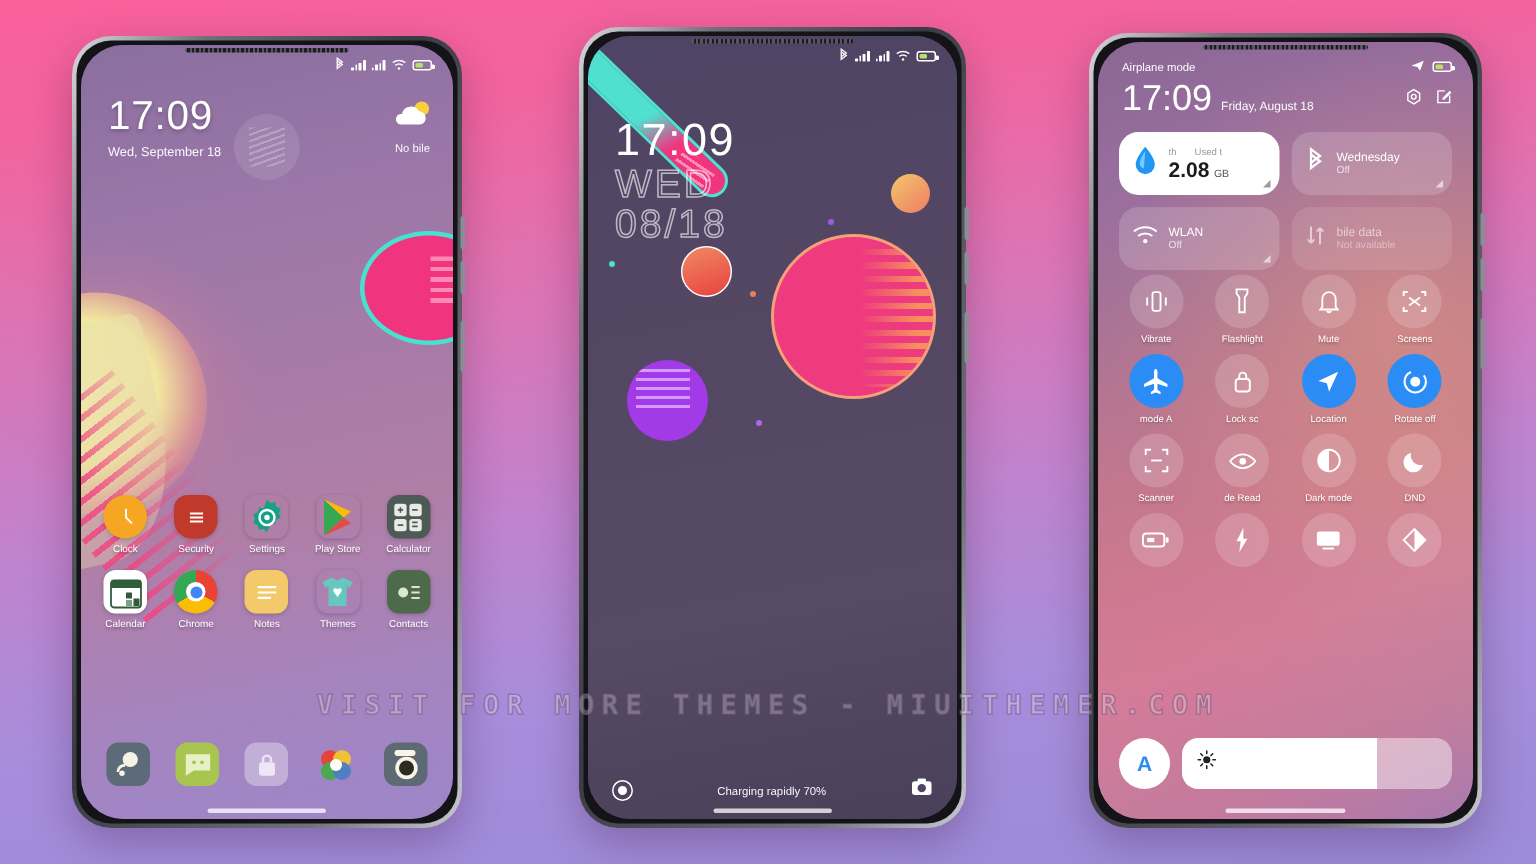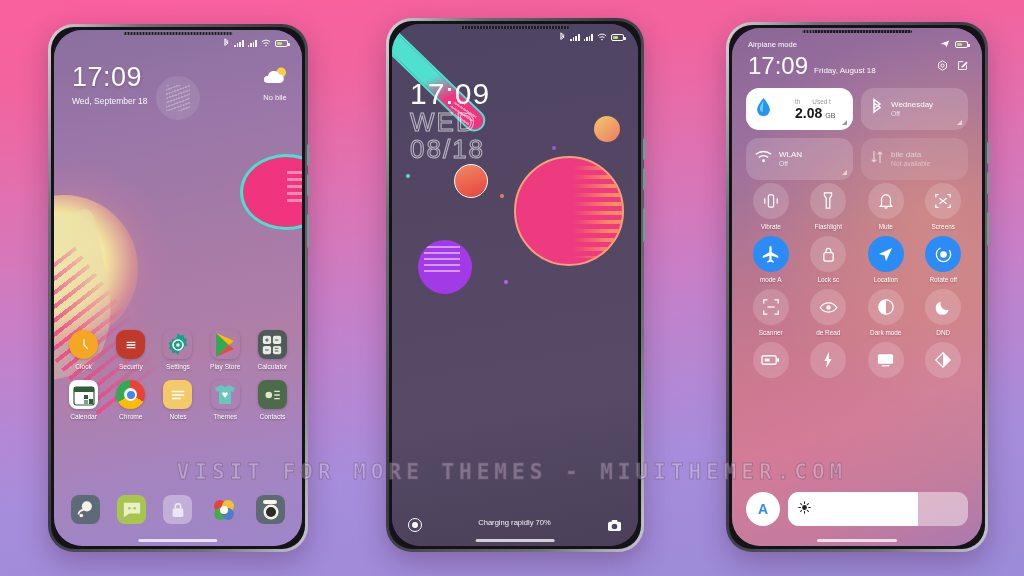--- a/index.html
+++ b/index.html
@@ -115,21 +115,21 @@
     background:linear-gradient(160deg,#f08a62,#e8413f);border:1.5px solid #fff;}
   .planet-purple{position:absolute;left:26px;top:216px;width:54px;height:54px;border-radius:50%;
     background:#a33ae8;overflow:hidden;}
   .planet-purple .tex{position:absolute;left:6px;top:6px;width:36px;height:26px;
     background:repeating-linear-gradient(180deg,rgba(220,170,255,.85) 0 2px,rgba(0,0,0,0) 2px 6px);}
   .dot{position:absolute;border-radius:50%;}
   .ls-clockwrap{position:absolute;left:18px;top:56px;color:#fff;}
   .ls-time{font-size:30px;font-weight:300;line-height:.95;letter-spacing:1px;}
   .ls-wd,.ls-md{font-size:26px;font-weight:300;line-height:1.05;letter-spacing:2px;
     color:transparent;-webkit-text-stroke:1px rgba(255,255,255,.62);}
-  .ls-bottom{position:absolute;left:0;right:0;bottom:10px;display:flex;
+  .ls-bottom{position:absolute;left:0;right:0;bottom:10px;display:flex;align-items:center;
     justify-content:space-between;padding:0 16px;color:#fff;}
   .ls-charge{font-size:7.6px;opacity:.95;}
   .circ-ico{width:14px;height:14px;border:1.3px solid #fff;border-radius:50%;display:flex;align-items:center;justify-content:center;}
   .circ-ico::after{content:"";width:6px;height:6px;border-radius:50%;background:#fff;}
 
   
   .cc-wall{position:absolute;inset:0;
     background:linear-gradient(160deg,#8a6796 0%,#9a6f9e 18%,#b4788f 42%,#c57f8c 58%,#cf8499 72%,#bf7f9e 88%,#a87ab0 100%);}
   .cc-wall::after{content:"";position:absolute;inset:0;
     background:radial-gradient(circle at 78% 36%,rgba(255,165,120,.35),rgba(0,0,0,0) 48%),
@@ -168,21 +168,21 @@
   .bright-row{position:absolute;left:14px;right:14px;bottom:20px;display:flex;align-items:center;gap:8px;z-index:14;}
   .auto-btn{width:34px;height:34px;border-radius:50%;background:#fff;display:flex;align-items:center;justify-content:center;
     color:#2b8cf5;font-size:14px;font-weight:600;}
   .slider{flex:1;height:34px;border-radius:11px;background:rgba(255,255,255,.45);position:relative;overflow:hidden;}
   .slider .fill{position:absolute;left:0;top:0;bottom:0;background:#fff;}
   .slider .sun{position:absolute;left:10px;top:50%;transform:translateY(-50%);}
 
   
   .watermark{
     position:absolute;left:0;right:0;top:460px;text-align:center;z-index:60;
-    font-size:21px;font-weight:700;letter-spacing:5px;
+    font-size:18px;font-weight:700;letter-spacing:5px;
     color:rgba(255,255,255,.26);
     -webkit-text-stroke:1px rgba(120,90,130,.55);
     font-family:"DejaVu Sans Mono", monospace;
     pointer-events:none; user-select:none;
   }
 </style>
 </head>
 <body>
 
 <div class="stage">
@@ -515,21 +515,21 @@
       </div>
 
       <div class="big-tiles">
         <div class="tile light">
           <span>
             <svg width="17" height="20" viewBox="0 0 18 22">
                 <path d="M9 1C9 1 2 9 2 14a7 7 0 0014 0C16 9 9 1 9 1z" fill="#2196f3"></path>
                 <path d="M9 4c0 0-4 5.5-4 9a4 4 0 003 3.8z" fill="#7fd0ff" opacity=".9"></path>
               </svg>
           </span>
-          <span style="flex:1;margin-left:16px;">
+          <span style="flex:1;">
             <span class="usage-top">
               <span>th</span>
               <span>Used t</span>
             </span>
             <span class="usage-row">
               <span class="usage-num">2.08</span>
               <span class="usage-unit">GB</span>
             </span>
           </span>
           <span class="corner"></span>

